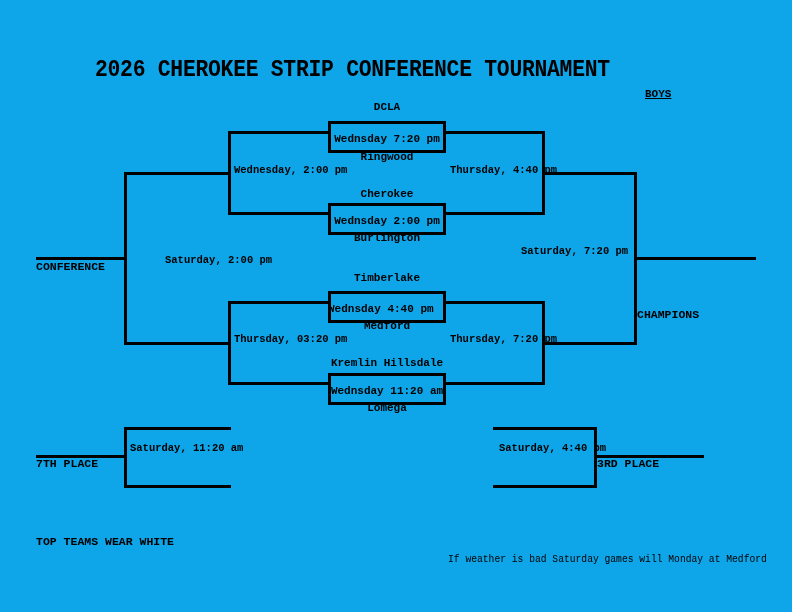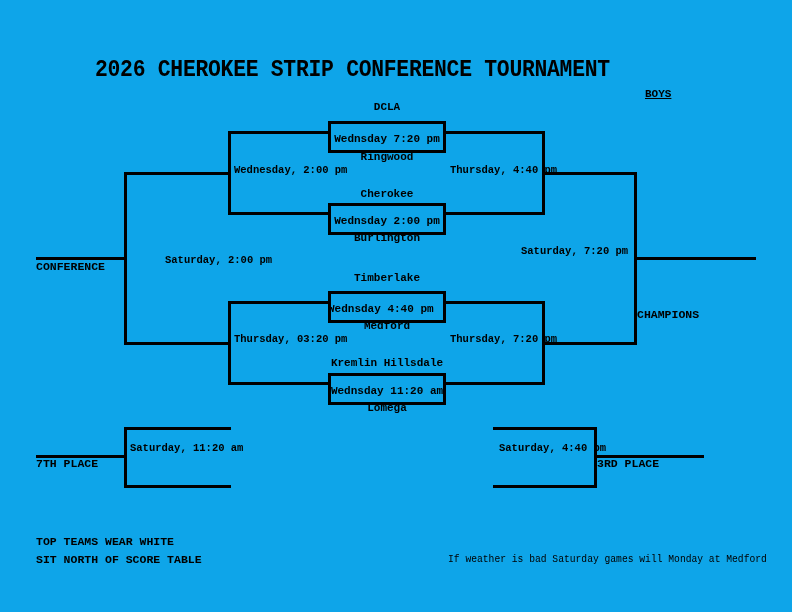--- a/index.html
+++ b/index.html
@@ -156,16 +156,15 @@
   <div class="abs slotlabel" style="left:36px; top:457px;">7TH PLACE</div>
 
   <div class="abs vline" style="left:594px; top:427px; height:61px;"></div>
   <div class="abs hline" style="left:493px; top:427px; width:104px;"></div>
   <div class="abs hline" style="left:493px; top:485px; width:104px;"></div>
   <div class="abs hline" style="left:594px; top:455px; width:110px;"></div>
   <div class="abs rtime" style="left:499px; top:442px;">Saturday, 4:40 pm</div>
   <div class="abs slotlabel" style="left:597px; top:457px;">3RD PLACE</div>
 
   <div class="abs note" style="left:36px; top:535px;">TOP TEAMS WEAR WHITE</div>
-  <div class="abs note" style="left:36px; top:553px;">SIT NORTH OF SCORE TABLE</div>
   <div class="abs weather" style="left:448px; top:553px;">If weather is bad Saturday games will Monday at Medford</div>
 
 </div>
 
 </body></html>

